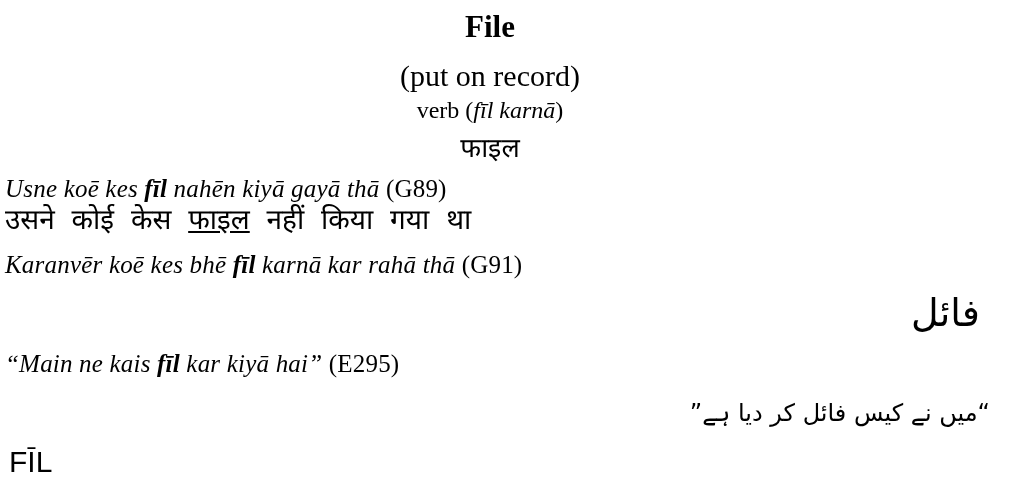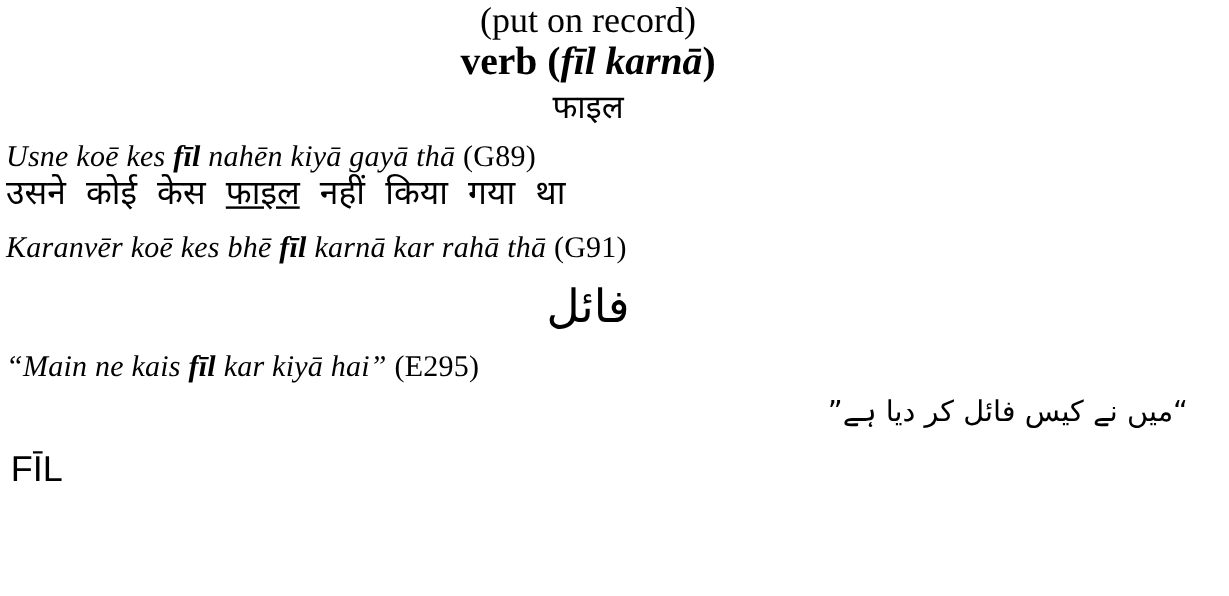--- a/index.html
+++ b/index.html
@@ -25,25 +25,25 @@
     margin: 0;
     padding-top: 8px;
     font-size: 31px;
     line-height: 37px;
     font-weight: bold;
     font-family: "Liberation Serif", serif;
   }
   .gloss {
     font-size: 30px;
     line-height: 35px;
+    margin-top: 13px;
   }
   .pos-line {
-    font-size: 33px;
+    font-size: 24px;
     line-height: 35px;
-    font-weight: bold;
   }
   .pos-italic { font-style: italic; }
   .headword-hindi {
     font-family: "DejaVu Sans", sans-serif;
     font-size: 27px;
     line-height: 40px;
   }
   
   .examples { padding-left: 5px; }
   .latin-line {
@@ -58,54 +58,54 @@
     font-family: Liberation Mono, monospace;
     font-size: 28px;
     line-height: 38px;
   }
   .hindi-line .underlined { text-decoration: underline; }
   .ex-1 { margin-top: 7px; }
   .ex-2 { margin-top: 10px; }
   
   .urdu-headword {
     width: 980px;
-    text-align: center;
     direction: rtl;
     font-family: "DejaVu Sans", sans-serif;
     font-size: 38px;
     line-height: 58px;
     margin-top: 5px;
   }
   .ex-3 {
     margin-top: 8px;
     padding-left: 5px;
   }
   .urdu-sentence {
     direction: rtl;
     text-align: right;
     padding-right: 34px;
     font-family: "DejaVu Sans", sans-serif;
     font-size: 24px;
     line-height: 34px;
-    margin-top: 6px;
+    margin-top: 18px;
   }
   .footer-romanization {
     font-family: "Liberation Sans", sans-serif;
     font-size: 30px;
     line-height: 36px;
     margin-top: 14px;
     padding-left: 9px;
   }
 </style>
 </head>
 <body>
 
 <div class="page">
 
   <header class="entry-header">
+    <h1 class="headword-english">File</h1>
     <div class="gloss">(put on record)</div>
     <div class="pos-line"><span>verb (</span><span class="pos-italic">fīl karnā</span><span>)</span></div>
     <div class="headword-hindi">फाइल</div>
   </header>
 
   <section class="examples">
     <div class="example ex-1">
       <div class="latin-line"><span>Usne koē kes </span><span class="bold-term">fīl</span><span> nahēn kiyā gayā thā </span><span class="ref">(G89)</span></div>
       <div class="hindi-line"><span>उसने कोई केस </span><span class="underlined">फाइल</span><span> नहीं किया गया था</span></div>
     </div>

